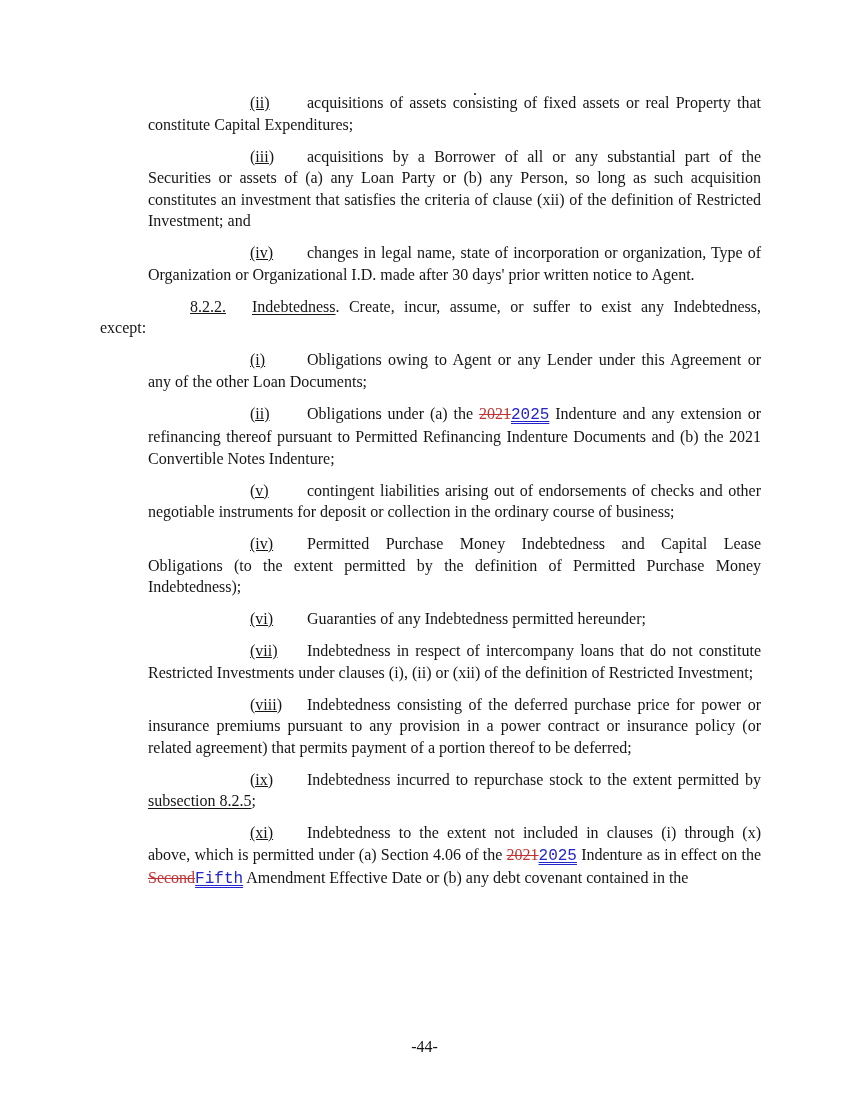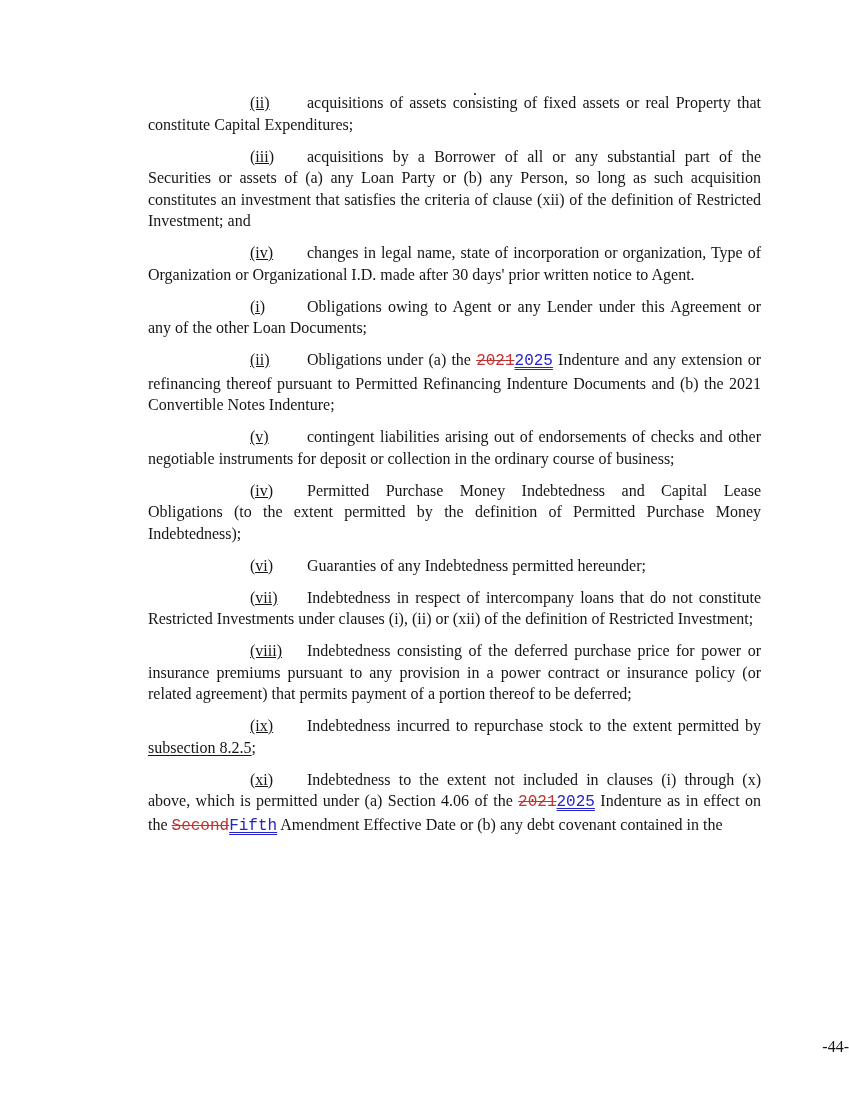--- a/index.html
+++ b/index.html
@@ -22,52 +22,52 @@
   p.section { text-indent: 90px; }
   p.item { margin-left: 48px; text-indent: 102px; }
   .plabel { display: inline-block; min-width: 57px; text-indent: 0; text-decoration: underline; }
   p.section .plabel { min-width: 62px; }
   .run-n { }
   .run-u { text-decoration: underline; text-decoration-thickness: 1px; text-underline-offset: 2px; }
   .run-del {
     color: var(--del, #c23232);
     text-decoration: line-through;
     text-decoration-thickness: 1px;
-    font-family: Liberation Mono, monospace;
   }
   .run-ins {
     color: var(--ins, #2424cc);
     text-decoration: underline double;
     text-decoration-thickness: 1px;
     text-underline-offset: 2px;
     text-decoration-skip-ink: none;
     font-family: Liberation Mono, monospace;
   }
   .footer {
     position: absolute;
     left: 0; top: 1036px; width: 849px;
-    text-align: right;
+    text-align: center;
     font-size: 16px; line-height: 21.5px;
   }
   .stray-dot {
     position: absolute;
     left: 474px; top: 93px;
     width: 2px; height: 2px;
     background: #474747;
   }
 </style>
 </head>
 <body style="--txt: #151515; --del: #c23232; --ins: #2424cc; --bg: #ffffff;">
 
 <div class="page">
   <span class="stray-dot"></span>
   <div class="doc">
       <p class="para item"><span class="plabel">(ii)</span><span class="run-n">acquisitions of assets consisting of fixed assets or real Property that constitute Capital Expenditures;</span></p>
       <p class="para item"><span class="plabel">(iii)</span><span class="run-n">acquisitions by a Borrower of all or any substantial part of the Securities or assets of (a) any Loan Party or (b) any Person, so long as such acquisition constitutes an investment that satisfies the criteria of clause (xii) of the definition of Restricted Investment; and</span></p>
       <p class="para item"><span class="plabel">(iv)</span><span class="run-n">changes in legal name, state of incorporation or organization, Type of Organization or Organizational I.D. made after 30 days' prior written notice to Agent.</span></p>
+      <p class="para section"><span class="plabel">8.2.2.</span><span class="run-u">Indebtedness</span><span class="run-n">.  Create, incur, assume, or suffer to exist any Indebtedness, except:</span></p>
       <p class="para item"><span class="plabel">(i)</span><span class="run-n">Obligations owing to Agent or any Lender under this Agreement or any of the other Loan Documents;</span></p>
       <p class="para item"><span class="plabel">(ii)</span><span class="run-n">Obligations under (a) the </span><span class="run-del">2021</span><span class="run-ins">2025</span><span class="run-n"> Indenture and any extension or refinancing thereof pursuant to Permitted Refinancing Indenture Documents and (b) the 2021 Convertible Notes Indenture;</span></p>
       <p class="para item"><span class="plabel">(v)</span><span class="run-n">contingent liabilities arising out of endorsements of checks and other negotiable instruments for deposit or collection in the ordinary course of business;</span></p>
       <p class="para item"><span class="plabel">(iv)</span><span class="run-n">Permitted Purchase Money Indebtedness and Capital Lease Obligations (to the extent permitted by the definition of Permitted Purchase Money Indebtedness);</span></p>
       <p class="para item"><span class="plabel">(vi)</span><span class="run-n">Guaranties of any Indebtedness permitted hereunder;</span></p>
       <p class="para item"><span class="plabel">(vii)</span><span class="run-n">Indebtedness in respect of intercompany loans that do not constitute Restricted Investments under clauses (i), (ii) or (xii) of the definition of Restricted Investment;</span></p>
       <p class="para item"><span class="plabel">(viii)</span><span class="run-n">Indebtedness consisting of the deferred purchase price for power or insurance premiums pursuant to any provision in a power contract or insurance policy (or related agreement) that permits payment of a portion thereof to be deferred;</span></p>
       <p class="para item"><span class="plabel">(ix)</span><span class="run-n">Indebtedness incurred to repurchase stock to the extent permitted by </span><span class="run-u">subsection 8.2.5</span><span class="run-n">;</span></p>
       <p class="para item"><span class="plabel">(xi)</span><span class="run-n">Indebtedness to the extent not included in clauses (i) through (x) above, which is permitted under (a) Section 4.06 of the </span><span class="run-del">2021</span><span class="run-ins">2025</span><span class="run-n"> Indenture as in effect on the </span><span class="run-del">Second</span><span class="run-ins">Fifth</span><span class="run-n"> Amendment Effective Date or (b) any debt covenant contained in the</span></p>
     </div>

